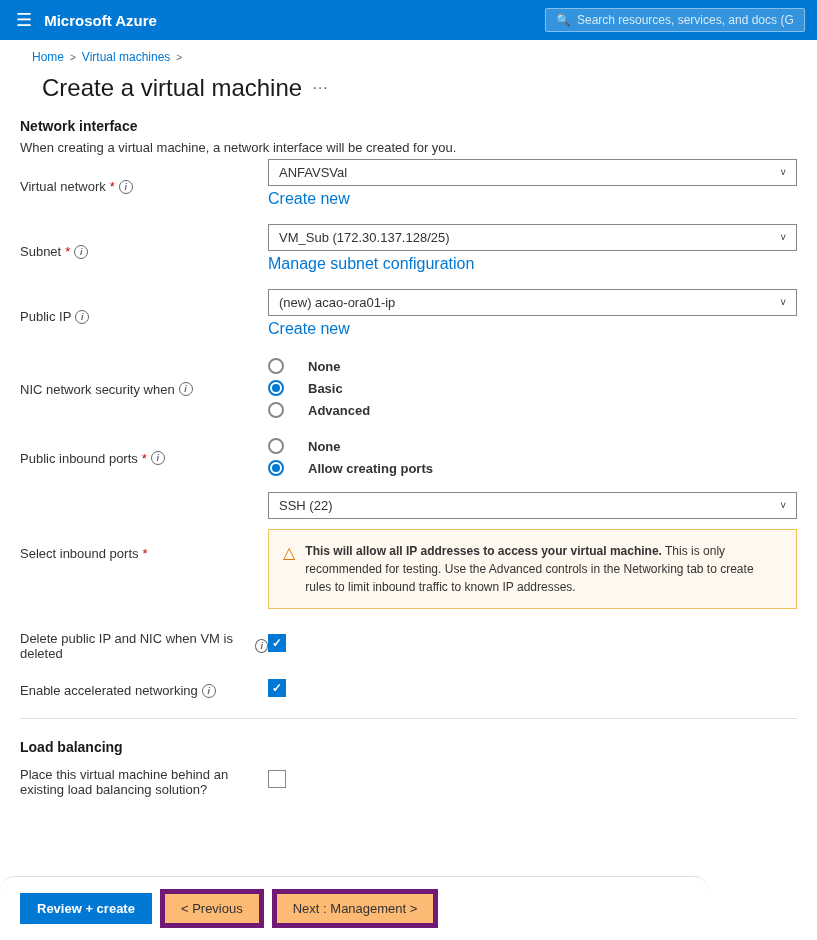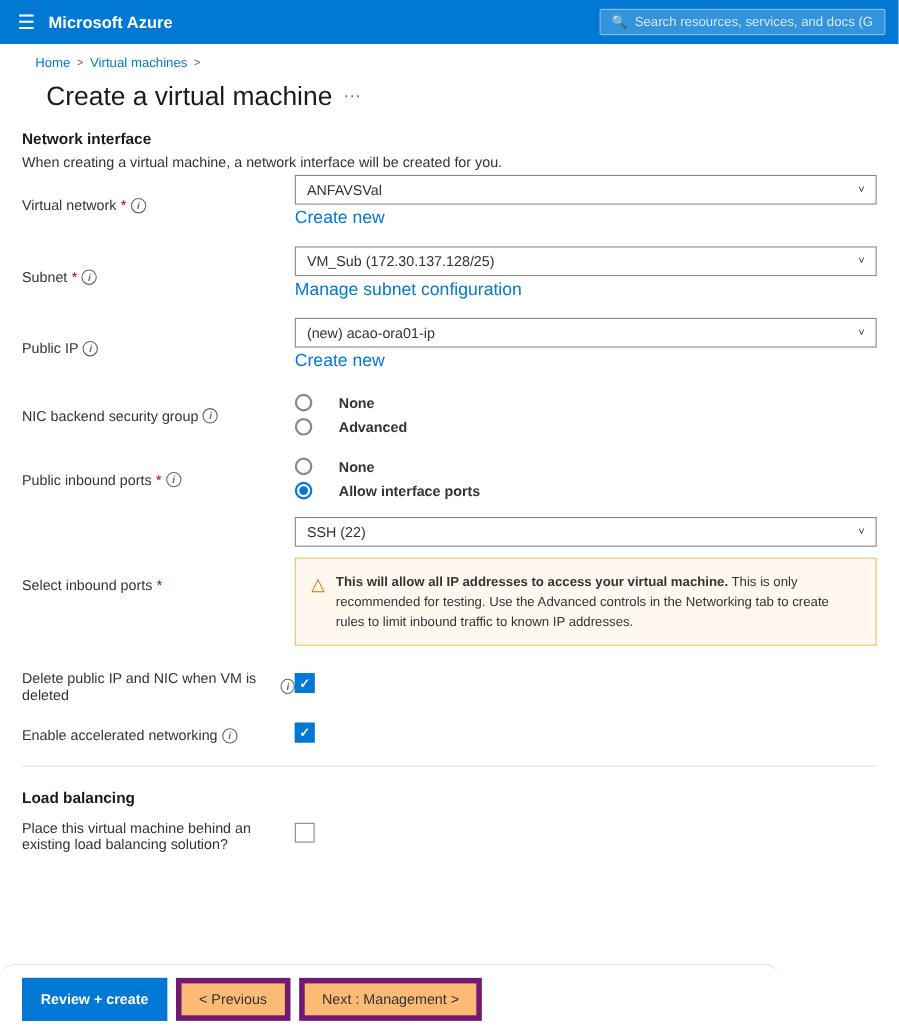--- a/index.html
+++ b/index.html
@@ -250,20 +250,21 @@
     
     .footer {
       position: fixed;
       bottom: 0;
       left: 0;
       width: 709px;
       background: #fff;
       border-top: 1px solid #e0e0e0;
       padding: 12px 20px;
       display: flex;
+      align-items: center;
       gap: 8px;
       border-radius: 15px;
     }
     .btn-primary {
       background: #0078d4;
       color: #fff;
       border: 1px solid #0078d4;
       padding: 7px 16px;
       font-size: 13px;
       cursor: pointer;
@@ -356,52 +357,56 @@
       <div class="dropdown">
         <span>(new) acao-ora01-ip</span>
         <span class="dropdown-arrow">˅</span>
       </div>
       <a class="create-new-link" href="#">Create new</a>
     </div>
   </div>
 
   <div class="form-row">
     <div class="form-label">
-      <span>NIC backend security group</span>
-      <span class="info-icon">i</span>
-    </div>
-    <div class="form-control">
-      <div class="radio-group">
-        <label class="radio-item">
-          <div class="radio-input"></div>
-          <span class="radio-label">None</span>
-        </label>
-        <label class="radio-item">
-          <div class="radio-input"></div>
-          <span class="radio-label">Advanced</span>
-        </label>
-      </div>
-    </div>
-  </div>
-
-  <div class="form-row">
-    <div class="form-label">
-      <span>Public inbound ports</span>
-      <span class="required">*</span>
+      <span>NIC network security when</span>
       <span class="info-icon">i</span>
     </div>
     <div class="form-control">
       <div class="radio-group">
         <label class="radio-item">
           <div class="radio-input"></div>
           <span class="radio-label">None</span>
         </label>
         <label class="radio-item">
           <div class="radio-input checked"></div>
-          <span class="radio-label">Allow interface ports</span>
+          <span class="radio-label">Basic</span>
+        </label>
+        <label class="radio-item">
+          <div class="radio-input"></div>
+          <span class="radio-label">Advanced</span>
+        </label>
+      </div>
+    </div>
+  </div>
+
+  <div class="form-row">
+    <div class="form-label">
+      <span>Public inbound ports</span>
+      <span class="required">*</span>
+      <span class="info-icon">i</span>
+    </div>
+    <div class="form-control">
+      <div class="radio-group">
+        <label class="radio-item">
+          <div class="radio-input"></div>
+          <span class="radio-label">None</span>
+        </label>
+        <label class="radio-item">
+          <div class="radio-input checked"></div>
+          <span class="radio-label">Allow creating ports</span>
         </label>
       </div>
     </div>
   </div>
 
   <div class="form-row">
     <div class="form-label">
       <span>Select inbound ports</span>
       <span class="required">*</span>
     </div>

